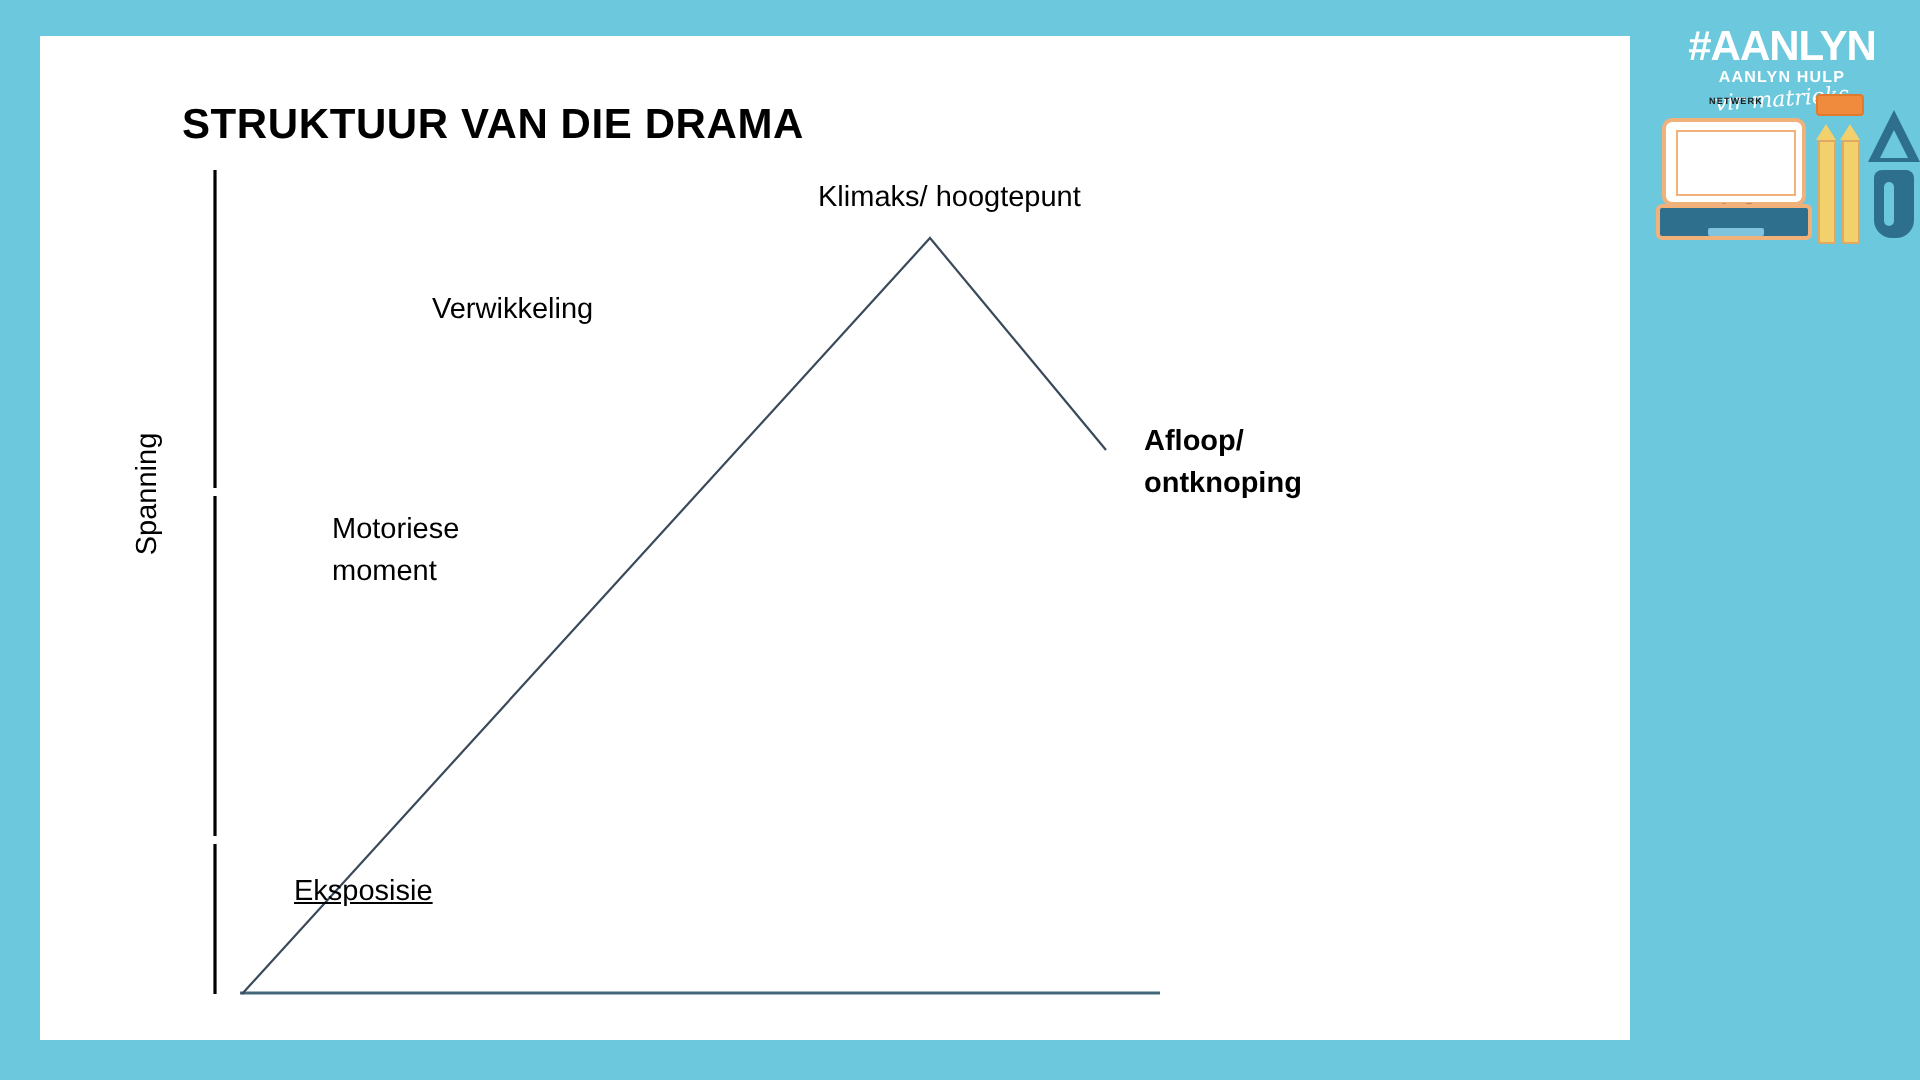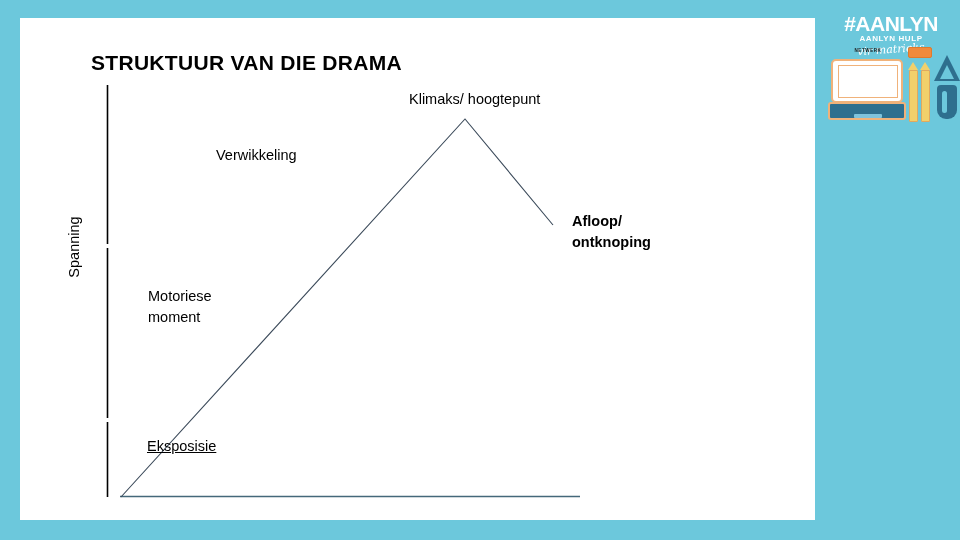--- a/index.html
+++ b/index.html
@@ -68,21 +68,21 @@
   .stage-label {
     position: absolute;
     font-size: 14.5px;
     line-height: 21px;
     color: #000000;
     white-space: pre-line;
   }
   #label-klimaks   { left: 389px; top: 71px; }
   #label-verwikkeling { left: 196px; top: 127px; }
   #label-afloop    { left: 552px; top: 193px; font-weight: bold; }
-  #label-motoriese { left: 128px; top: 237px; margin-top: 31px; }
+  #label-motoriese { left: 146px; top: 237px; }
   #label-eksposisie{ left: 127px; top: 418px; text-decoration: underline; }
 
   
   #brand-logo {
     position: absolute;
     left: 822px;
     top: 0px;
     width: 138px;
     height: 132px;
     overflow: hidden;

